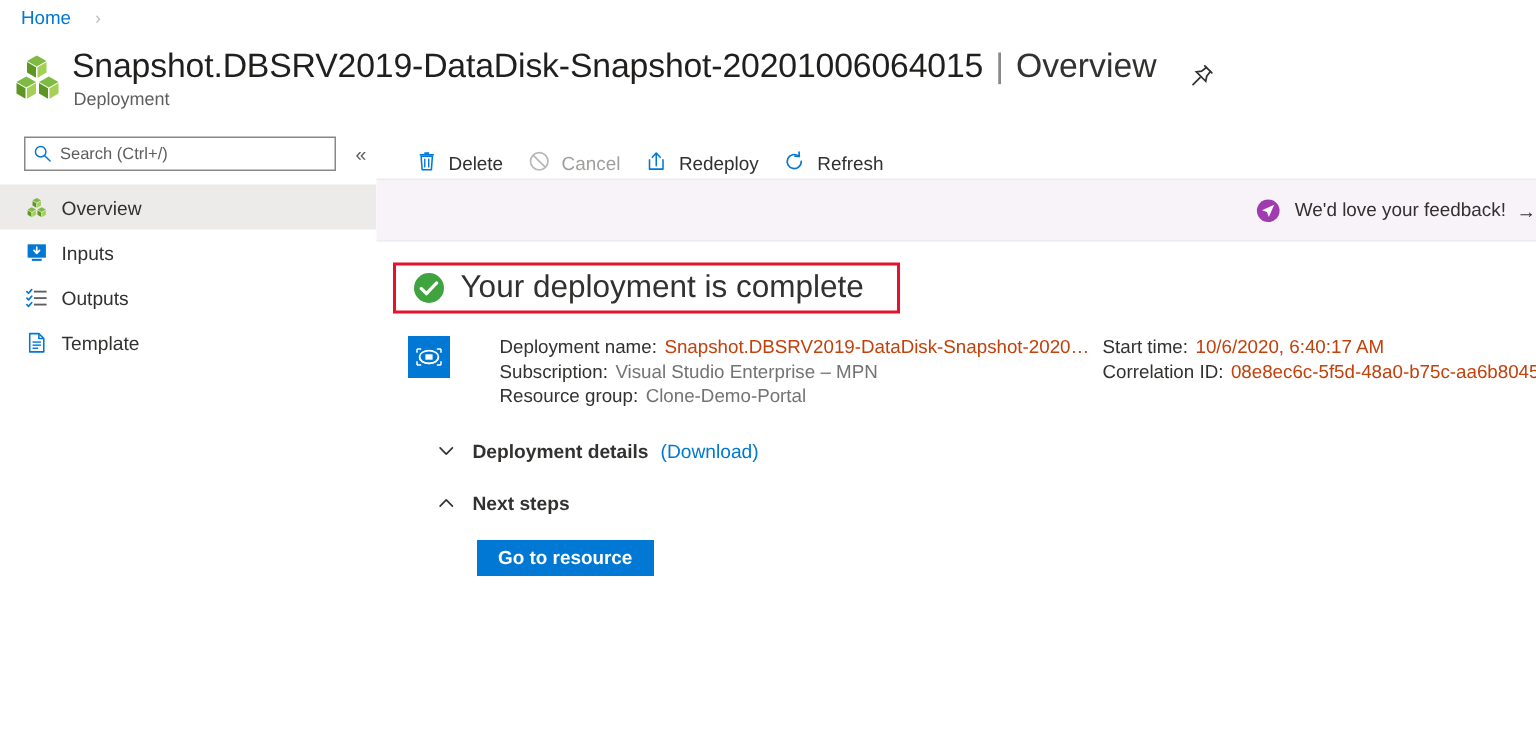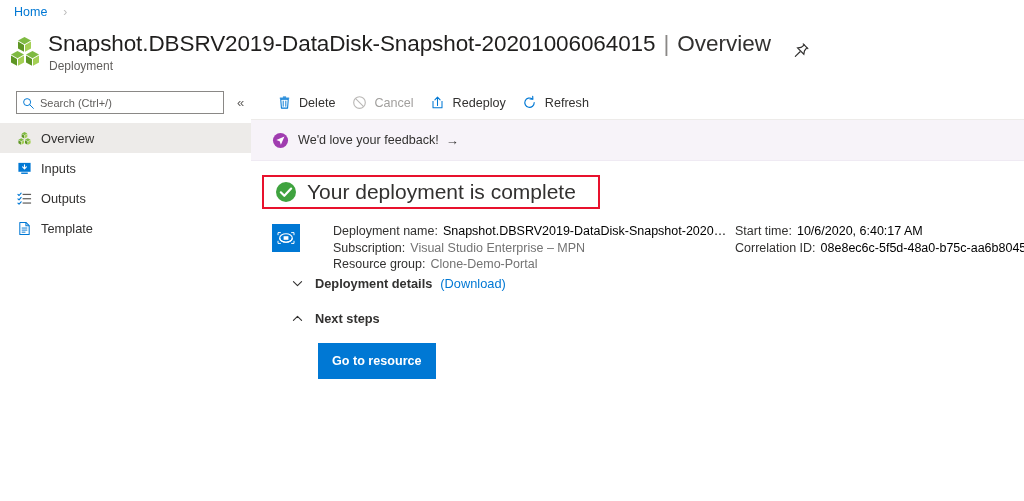--- a/index.html
+++ b/index.html
@@ -165,21 +165,21 @@
   .toolbar {
     height: 33px;
     display: flex;
     align-items: center;
     padding-left: 21px;
     border-bottom: 1px solid #edebe9;
     gap: 3px;
   }
   .tool-btn {
     display: flex;
-    align-items: center;
+    align-items: flex-end;
     height: 26px;
     padding: 0 9px 0 4px;
     font-size: 12.6px;
     color: #323130;
     cursor: pointer;
     background: transparent;
     border: none;
     font-family: "Liberation Sans", sans-serif;
   }
   .tool-btn.disabled {
@@ -197,20 +197,21 @@
   }
 
   
   .feedback-banner {
     height: 40px;
     background: #f7f3f9;
     display: flex;
     align-items: center;
     padding-left: 21px;
     border-bottom: 1px solid #efeaf3;
+    justify-content: flex-end;
   }
   .feedback-icon { width: 17px; height: 17px; flex: none; margin-right: 9px; }
   .feedback-text {
     font-size: 12.6px;
     color: #323130;
     cursor: pointer;
   }
   .feedback-arrow {
     margin-left: 7px;
     font-size: 13px;
@@ -263,34 +264,35 @@
   .details-cols {
     display: flex;
     flex: 1;
     font-size: 12.5px;
     line-height: 16.5px;
     color: #323130;
   }
   .detail-col-left { width: 402px; flex: none; }
   .detail-line { white-space: nowrap; display: flex; margin-left: 23px; }
   .detail-label { color: #323130; }
-  .detail-value { color: #000000; margin-left: 5px; }
+  .detail-value { color: #c2410c; margin-left: 5px; }
   .detail-link {
     color: #737373;
     margin-left: 5px;
     cursor: pointer;
   }
   .detail-col-right { white-space: nowrap; overflow: hidden; }
 
   
   .section-row {
     display: flex;
     align-items: center;
     padding-left: 39px;
     height: 22px;
+    margin-top: 17px;
     font-size: 12.8px;
     color: #323130;
     cursor: pointer;
   }
   .section-row.next { margin-top: 13px; }
   .chevron {
     width: 14px;
     height: 14px;
     margin-right: 11px;
     flex: none;
@@ -305,21 +307,21 @@
     font-weight: 400;
     cursor: pointer;
   }
 
   .primary-btn {
     margin-top: 13px;
     margin-left: 67px;
     background: #0078d4;
     color: #ffffff;
     border: none;
-    height: 36px;
+    height: 24px;
     padding: 0 14px;
     font-size: 12.6px;
     font-weight: 600;
     font-family: "Liberation Sans", sans-serif;
     cursor: pointer;
   }
 </style>
 </head>
 <body>
 

